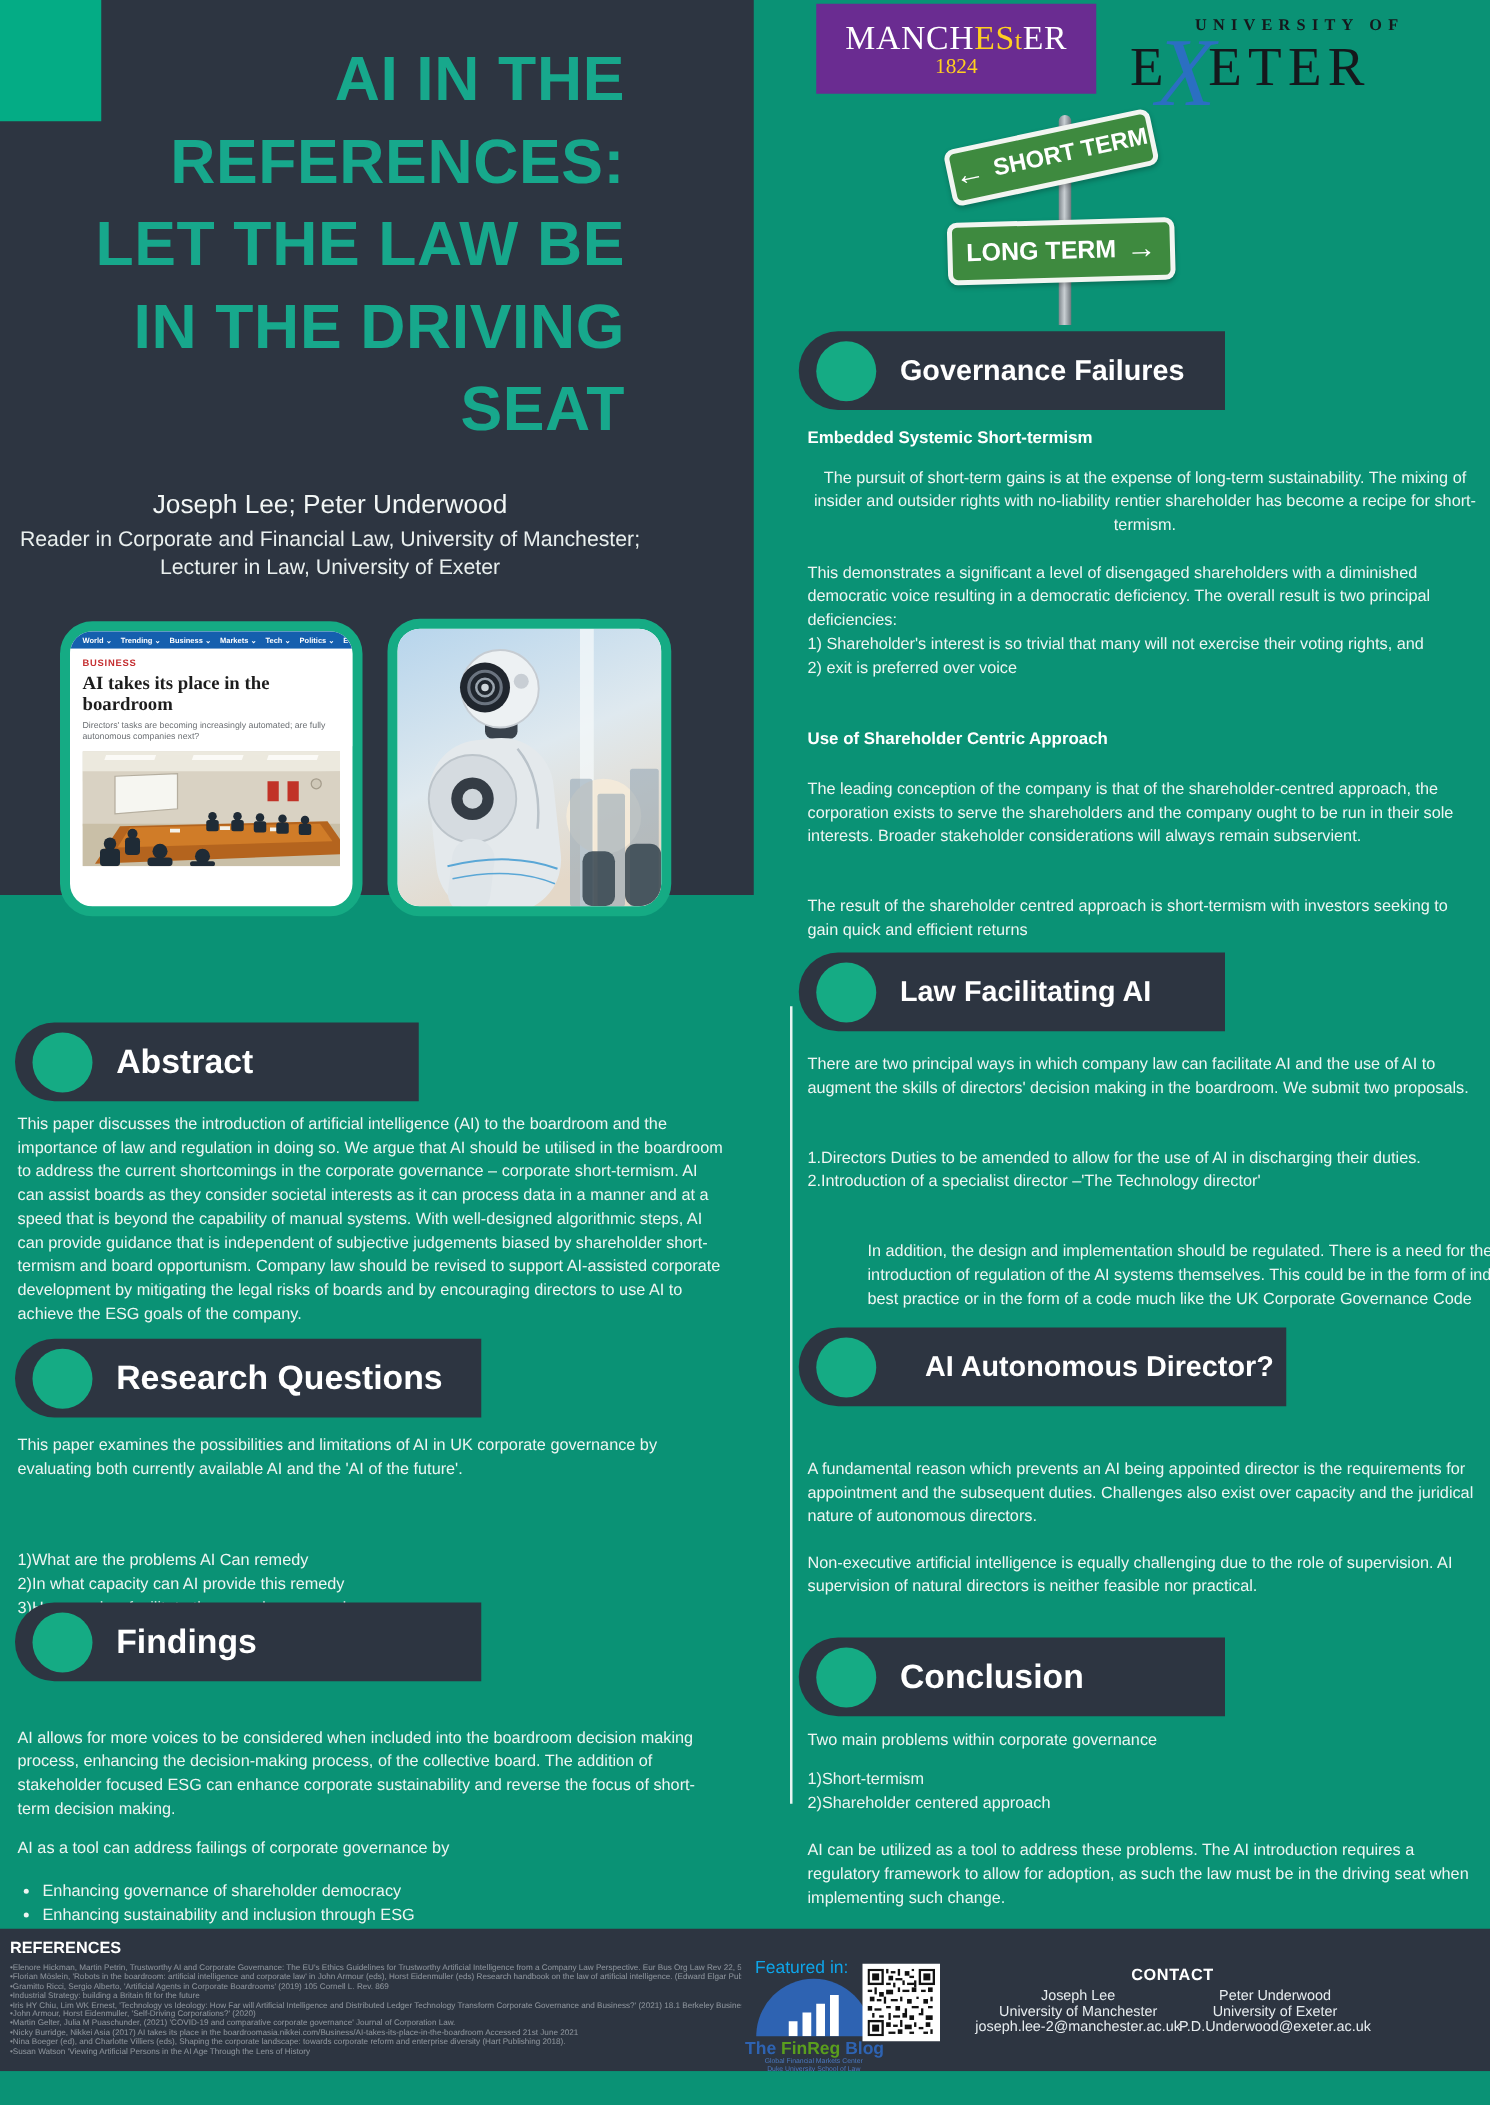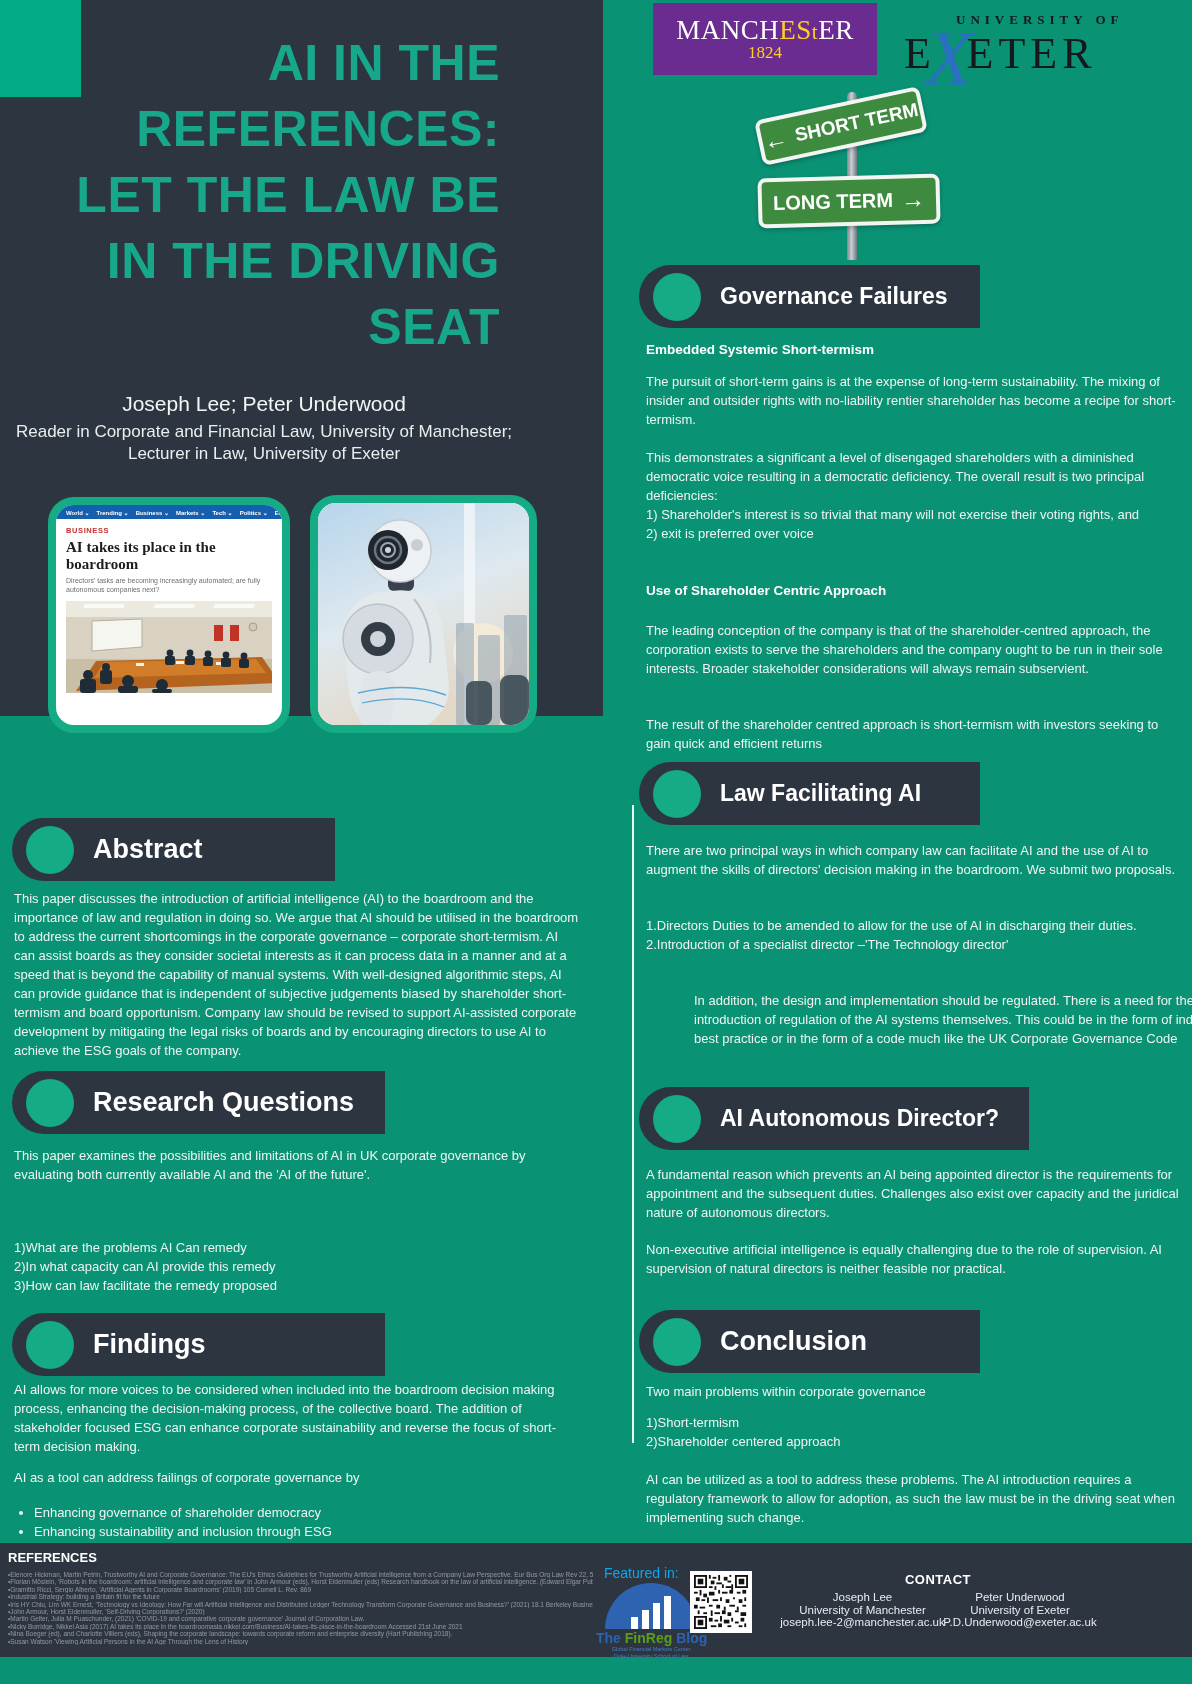--- a/index.html
+++ b/index.html
@@ -253,54 +253,54 @@
 
   <div class="pill" style="left:12px;top:1071px;width:373px;">
     <span class="dot"></span>
     <span class="pill-label" style="font-size:27px;">Research Questions</span>
   </div>
   <div class="copy copy-left" style="top:1146px;">This paper examines the possibilities and limitations of AI in UK corporate governance  by evaluating both currently available AI and the 'AI of the future'.</div>
   <div class="copy copy-left" style="top:1238px;">1)What are the problems AI Can remedy
 2)In what capacity can AI provide this remedy
 3)How can law facilitate the remedy proposed</div>
 
-  <div class="pill" style="left:12px;top:1313px;width:373px;">
+  <div class="pill" style="left:12px;top:1282px;width:373px;">
     <span class="dot"></span>
     <span class="pill-label" style="font-size:27px;">Findings</span>
   </div>
   <div class="copy copy-left" style="top:1380px;">AI allows for more voices to be considered when included into the boardroom decision making process, enhancing the decision-making process, of the collective board. The addition of stakeholder focused ESG can enhance corporate sustainability and reverse the focus of short-term decision making.</div>
   <div class="copy copy-left" style="top:1468px;">AI as a tool can address failings of corporate governance by</div>
   <ul class="bullets" style="top:1503px;">
     <li>Enhancing governance of shareholder democracy</li>
     <li>Enhancing sustainability and inclusion through ESG</li>
   </ul>
 
   <div class="pill" style="left:639px;top:265px;width:341px;">
     <span class="dot"></span>
     <span class="pill-label">Governance Failures</span>
   </div>
   <div class="subhead" style="left:646px;top:342px;">Embedded Systemic Short-termism</div>
-  <div class="copy copy-right" style="top:372px;"> The pursuit of short-term gains is at the expense of long-term sustainability. The mixing of insider and outsider rights with no-liability rentier shareholder has become a recipe for short-termism.</div>
+  <div class="copy copy-right" style="top:372px;text-align:center;"> The pursuit of short-term gains is at the expense of long-term sustainability. The mixing of insider and outsider rights with no-liability rentier shareholder has become a recipe for short-termism.</div>
   <div class="copy copy-right" style="top:448px;">This demonstrates a significant a level of disengaged shareholders with a diminished democratic voice resulting in a democratic deficiency. The overall result is two principal deficiencies:
 1) Shareholder's interest is so trivial that many will not exercise their voting rights, and
  2) exit is preferred over voice</div>
   <div class="subhead" style="left:646px;top:583px;">Use of Shareholder Centric Approach</div>
   <div class="copy copy-right" style="top:621px;">The leading conception of the company is that of the shareholder-centred approach, the corporation exists to serve the shareholders and the company ought to be run in their sole interests. Broader stakeholder considerations will always remain subservient.</div>
   <div class="copy copy-right" style="top:715px;">The result of the shareholder centred approach is short-termism with investors seeking to gain quick and efficient returns</div>
 
   <div class="pill" style="left:639px;top:762px;width:341px;">
     <span class="dot"></span>
     <span class="pill-label">Law Facilitating AI</span>
   </div>
   <div class="copy copy-right" style="top:841px;">There are two principal ways in which company law can facilitate AI and the use of AI to augment the skills of directors' decision making in the boardroom. We submit two proposals.</div>
   <div class="copy copy-right" style="top:916px;">1.Directors Duties to be amended to allow for the use of AI in discharging their duties.
 2.Introduction of a specialist director –'The Technology director'</div>
   <div class="copy copy-right" style="top:991px;margin-left:48px;">In addition, the design and implementation should be regulated. There is a need for the introduction of regulation of the AI systems themselves. This could be in the form of industrial best practice or in the form of a code much like the UK Corporate Governance Code</div>
 
-  <div class="pill" style="left:639px;top:1087px;width:390px;">
+  <div class="pill" style="left:639px;top:1062px;width:390px;gap:20px;">
     <span class="dot"></span>
     <span class="pill-label">AI Autonomous Director?</span>
   </div>
   <div class="copy copy-right" style="top:1165px;">A fundamental reason which prevents an AI being appointed director is the requirements for appointment and the subsequent duties. Challenges also exist over capacity and the juridical nature of autonomous directors.</div>
   <div class="copy copy-right" style="top:1240px;">Non-executive artificial intelligence is equally challenging due to the role of supervision. AI supervision of natural directors is neither feasible nor practical.</div>
 
   <div class="pill" style="left:639px;top:1310px;width:341px;">
     <span class="dot"></span>
     <span class="pill-label" style="font-size:27px;">Conclusion</span>
   </div>

